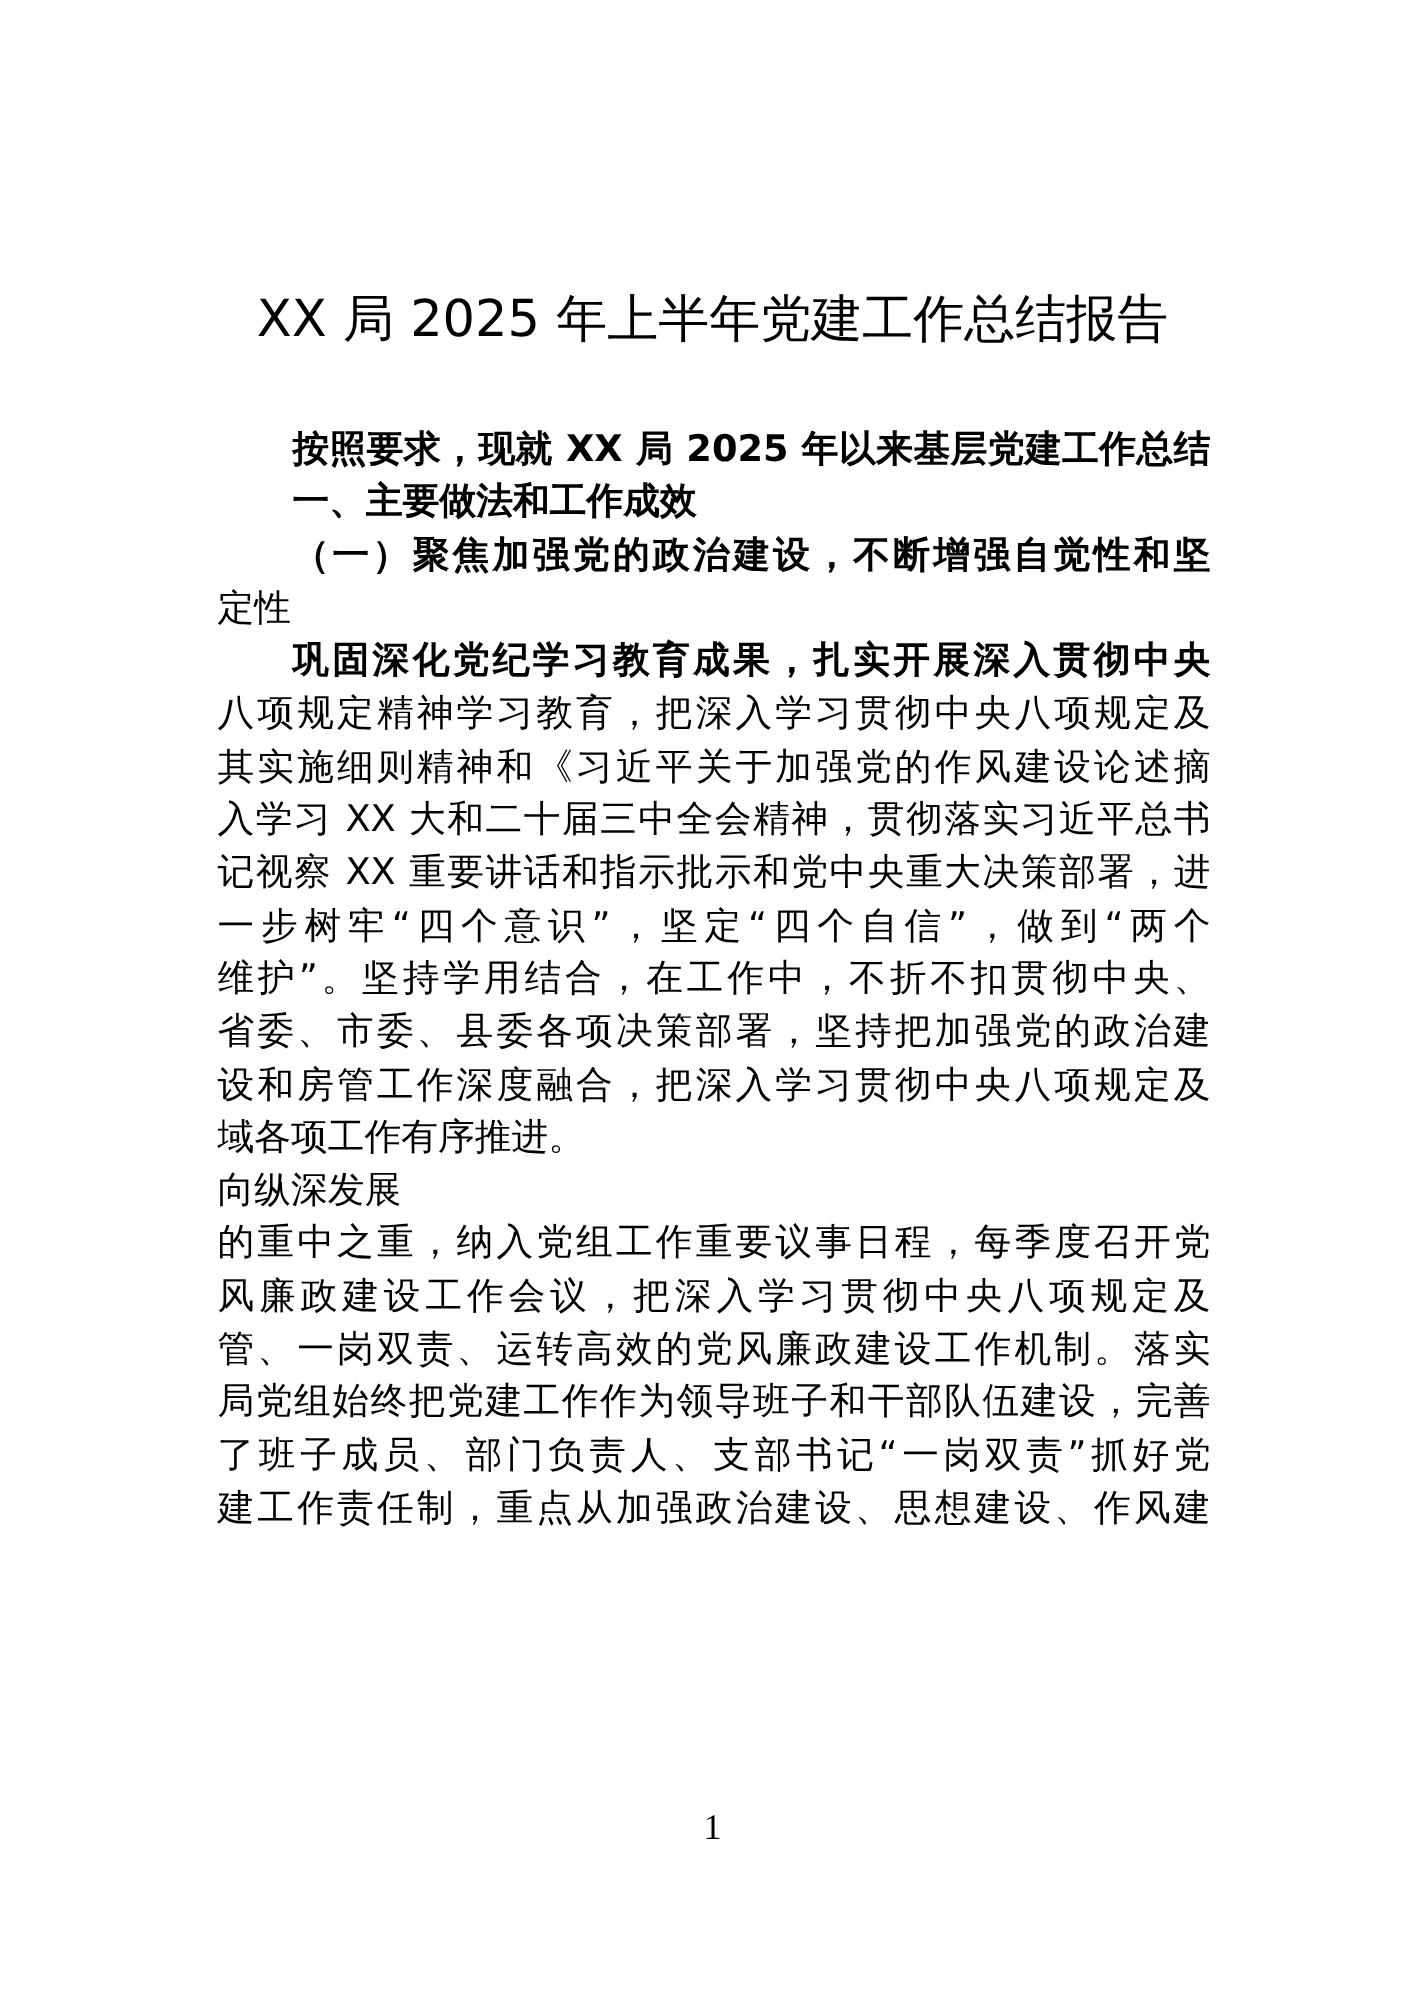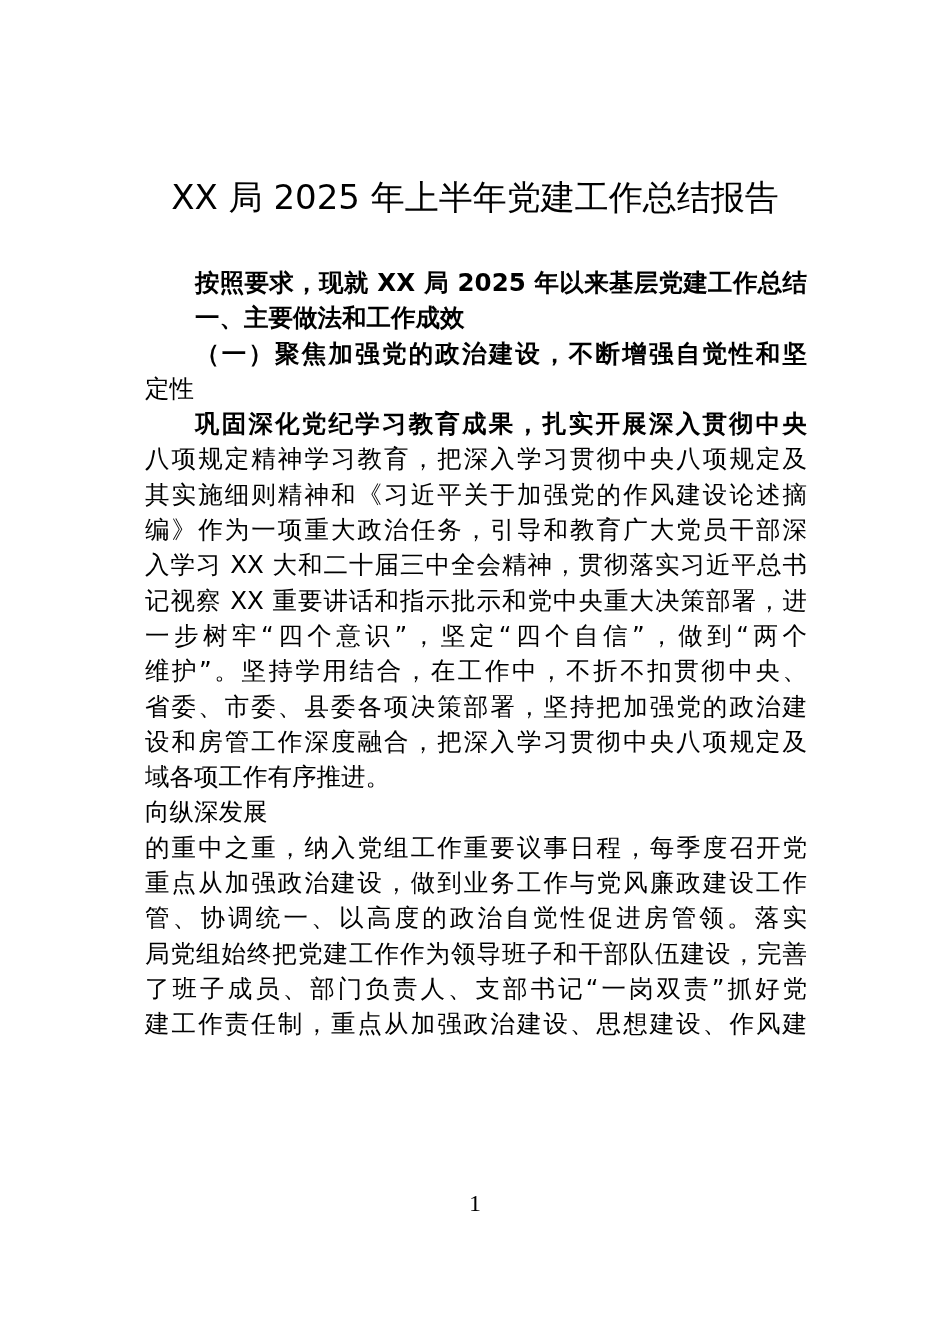--- a/index.html
+++ b/index.html
@@ -10,21 +10,21 @@
     body {
       width: 950px;
       height: 1344px;
       position: relative;
       overflow: hidden;
       font-family: "DejaVu Sans", "Liberation Sans", sans-serif;
       color: #000000;
     }
     .page {
       position: absolute;
-      left: 0; top: 0;
+      left: 0; top: 16px;
       width: 950px;
       height: 952px;
       background: #ffffff;
     }
     .title {
       position: absolute;
       left: 0;
       top: 172px;
       width: 950px;
       text-align: center;
@@ -85,38 +85,37 @@
 
     <div>
       <span class="line indent">（一）聚焦加强党的政治建设，不断增强自觉性和坚</span>
       <span class="line last">定性</span>
     </div>
 
     <div>
       <span class="line indent">巩固深化党纪学习教育成果，扎实开展深入贯彻中央</span>
       <span class="line">八项规定精神学习教育，把深入学习贯彻中央八项规定及</span>
       <span class="line">其实施细则精神和《习近平关于加强党的作风建设论述摘</span>
-      <span class="line">编》作为一项重大政治任务，引导和教育广大党员干部深</span>
       <span class="line">入学习 XX 大和二十届三中全会精神，贯彻落实习近平总书</span>
       <span class="line">记视察 XX 重要讲话和指示批示和党中央重大决策部署，进</span>
       <span class="line">一步树牢“四个意识”，坚定“四个自信”，做到“两个</span>
       <span class="line">维护”。坚持学用结合，在工作中，不折不扣贯彻中央、</span>
       <span class="line">省委、市委、县委各项决策部署，坚持把加强党的政治建</span>
       <span class="line">设和房管工作深度融合，把深入学习贯彻中央八项规定及</span>
       <span class="line last">域各项工作有序推进。</span>
     </div>
 
     <div>
       <span class="line last">向纵深发展</span>
     </div>
 
     <div>
       <span class="line">的重中之重，纳入党组工作重要议事日程，每季度召开党</span>
-      <span class="line">重点从加强政治建设，做到业务工作与党风廉政建设工作</span>
-      <span class="line">管、协调统一、以高度的政治自觉性促进房管领。落实</span>
+      <span class="line">风廉政建设工作会议，把深入学习贯彻中央八项规定及</span>
+      <span class="line">管、一岗双责、运转高效的党风廉政建设工作机制。落实</span>
       <span class="line">局党组始终把党建工作作为领导班子和干部队伍建设，完善</span>
       <span class="line">了班子成员、部门负责人、支部书记“一岗双责”抓好党</span>
       <span class="line">建工作责任制，重点从加强政治建设、思想建设、作风建</span>
     </div>
 
   </div>
 
   <div class="page-number">1</div>
 
 </div>

